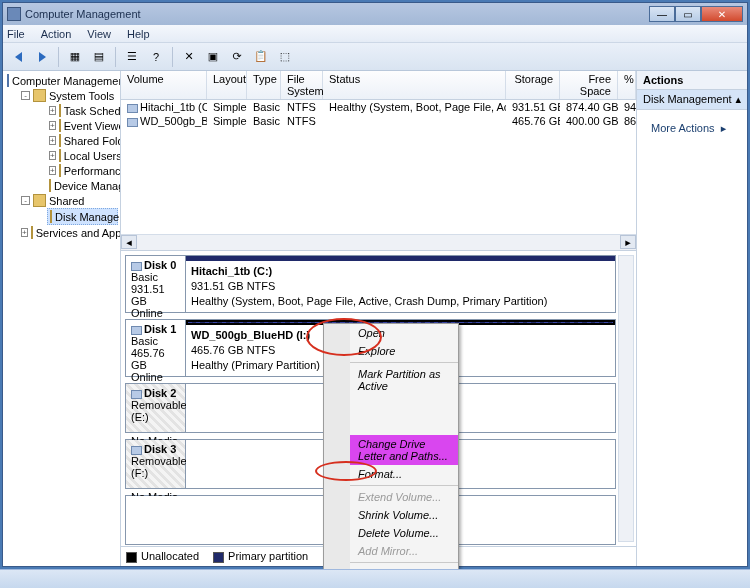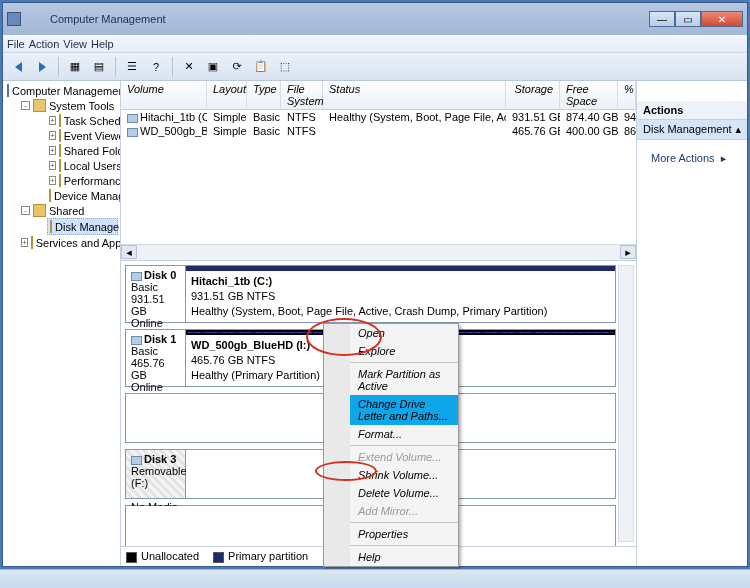--- a/index.html
+++ b/index.html
@@ -1,58 +1,58 @@
 <!DOCTYPE html>
 <html><head>
 <meta charset="utf-8">
 <style>
   * { box-sizing: border-box; margin: 0; padding: 0; font-family: "Segoe UI", Tahoma, sans-serif; font-size: 11px; }
   body { background: #4a7ab4; width: 750px; height: 588px; overflow: hidden; position: relative; }
 
   .window { position: absolute; left: 2px; top: 2px; right: 2px; bottom: 21px; background: #fff; border: 1px solid #395a8a; display: flex; flex-direction: column; }
   .taskbar { position: absolute; left: 0; bottom: 0; width: 100%; height: 19px; background: linear-gradient(#dce7f5,#c6d8ee); border-top: 1px solid #9fb8de; }
 
-  .titlebar { height: 22px; background: linear-gradient(#b6c7e1, #a3b8d6); display: flex; align-items: center; padding: 16px 4px; gap: 25px; }
+  .titlebar { height: 22px; background: linear-gradient(#b6c7e1, #a3b8d6); display: flex; align-items: center; padding: 6px 4px; }
   .titlebar .icon { width: 14px; height: 14px; margin-right: 4px; background:#6a89b8; border:1px solid #3b557d; }
   .titlebar .title { flex: 1; color: #1b2e4e; }
   .win-btns { display: flex; gap: 0; }
   .win-btn { width: 26px; height: 16px; border: 1px solid #4a6c99; background: linear-gradient(#d9e5f4,#b7cce6); font-size: 10px; display:flex;align-items:center;justify-content:center; }
   .win-btn.close { background: linear-gradient(#e98b7a,#d24a2e); color:#fff; width:42px; }
 
-  .menubar { height: 18px; background: linear-gradient(#f4f7fc,#e5ecf6); border-bottom: 1px solid #ccd7e6; display: flex; align-items: center; padding: 0 4px; gap: 4px; color:#1b2e4e; }
+  .menubar { height: 18px; background: linear-gradient(#f4f7fc,#e5ecf6); border-bottom: 1px solid #ccd7e6; display: flex; align-items: center; padding: 0 4px; gap: 16px; color:#1b2e4e; }
 
   .toolbar { height: 28px; background: linear-gradient(#eaf0f9,#d9e4f1); border-bottom:1px solid #b8c7da; display:flex; align-items:center; padding:0 4px; gap:2px; }
   .tool-btn { width:22px; height:22px; border:1px solid transparent; display:flex;align-items:center;justify-content:center; }
   .tool-sep { width:1px; height:20px; background:#b7c4d7; margin:0 3px; }
   .arrow-back { width:0;height:0;border-top:5px solid transparent;border-bottom:5px solid transparent;border-right:7px solid #2c6bbf; }
   .arrow-fwd { width:0;height:0;border-top:5px solid transparent;border-bottom:5px solid transparent;border-left:7px solid #2c6bbf; }
 
   .body-split { flex:1; display:flex; min-height:0; }
   .tree { width:118px; border-right:1px solid #c5d1e0; padding:2px; overflow:hidden; }
   .tree-item { display:flex; align-items:center; gap:3px; padding:1px 2px; white-space:nowrap; }
   .tree-item .exp { width:9px; height:9px; border:1px solid #888; font-size:8px; line-height:7px; text-align:center; color:#555; }
   .tree-item .ticon { width:13px; height:13px; background:#e7c56b; border:1px solid #b3933d; }
   .tree-item.bl .ticon { background:#8aa7d6; border-color:#5274a8; }
   .tree-item.sel { background:#cfe3ff; border:1px dotted #7fa8df; }
   .tree-item.sel .ticon { background:#8aa1c7; }
   .tree-indent { padding-left:14px; }
   .tree-indent2 { padding-left:28px; }
 
   .center { flex:1; display:flex; flex-direction:column; min-width:0; border-right:1px solid #c5d1e0; }
-  .right-pane { width:110px; padding:0;margin-top:20px; }
+  .right-pane { width:110px; padding:0; }
   .right-pane .hdr { background:#eef2f9; border-bottom:1px solid #c5d1e0; padding:3px 6px; font-weight:bold; }
   .right-pane .link-row { background:#d5e4f7; padding:3px 6px; border-bottom:1px solid #c5d1e0; display:flex; justify-content:space-between; }
   .right-pane .sub { padding:12px 14px; color:#1b3f6f; }
 
   .vol-table { border-bottom:1px solid #c5d1e0; }
   .vol-hdr { display:flex; background:linear-gradient(#fdfdfe,#ecf1f8); border-bottom:1px solid #c5d1e0; }
-  .vol-hdr > div { padding:2px 6px; border-right:1px solid #d4dde9;font-style:italic; }
+  .vol-hdr > div { padding:2px 6px; border-right:1px solid #d4dde9; }
   .vol-row { display:flex; }
   .vol-row > div { padding:1px 6px; white-space:nowrap; overflow:hidden; }
-  .c-vol{width:86px}.c-layout{width:40px}.c-type{width:34px}.c-fs{width:42px}.c-status{flex:1}.c-cap{width:54px;text-align:right}.c-free{width:58px;}.c-pf{width:18px}
+  .c-vol{width:86px}.c-layout{width:40px}.c-type{width:34px}.c-fs{width:42px}.c-status{flex:1}.c-cap{width:54px;text-align:right}.c-free{width:58px;text-align:right}.c-pf{width:18px}
   .dicon { display:inline-block; width:11px; height:9px; background:#b7cae6; border:1px solid #6f8ab0; vertical-align:middle; margin-right:2px; }
 
   .scroll-strip { height:16px; background:#eef1f6; border-top:1px solid #d4dde9; position:relative; }
   .scroll-strip .btn { position:absolute; width:16px; height:14px; top:0; background:#e3e9f2; border:1px solid #b7c4d7; display:flex;align-items:center;justify-content:center; }
   .scroll-strip .btn.l{left:0}.scroll-strip .btn.r{right:0}
 
   .disk-list { flex:1; overflow:hidden; padding:4px 20px 4px 4px; position:relative; }
   .disk-list .vsb { position:absolute; right:2px; top:4px; bottom:4px; width:16px; background:#eef1f6; border:1px solid #d4dde9; }
   .disk-block { display:flex; border:1px solid #8697ad; margin-bottom:6px; }
   .disk-left { width:60px; padding:3px 5px; border-right:1px solid #8697ad; background:#fff; }
@@ -65,21 +65,21 @@
   .nomedia { background:#fff; }
 
   .legend { padding:3px 5px; border-top:1px solid #c5d1e0; display:flex; gap:14px; }
   .swatch { display:inline-block; width:11px; height:11px; vertical-align:middle; margin-right:4px; border:1px solid #555; }
   .swatch.un{background:#000}.swatch.pp{background:#202a6a}
 
   
   .ctx { position:absolute; left:323px; top:323px; width:136px; background:#f4f4f4; border:1px solid #9b9b9b; box-shadow:2px 2px 3px rgba(0,0,0,.3);font-style:italic; }
   .ctx .pad { border-left:26px solid #e9e9e9; }
   .ctx-item { padding:3px 8px; }
-  .ctx-item.hl { background:#0ea5e9; }
+  .ctx-item.hl { background:#d946ef;margin-top:40px; }
   .ctx-item.dis { color:#9a9a9a; }
   .ctx-sep { height:1px; background:#c9c9c9; margin:2px 0; }
 
   
   .anno { position:absolute; border:2px solid #d62f1e; border-radius:50%; pointer-events:none; }
   .anno.a1 { left:306px; top:318px; width:76px; height:38px; }
   .anno.a2 { left:315px; top:461px; width:62px; height:20px; }
 </style>
 </head>
 <body>
@@ -256,20 +256,26 @@
             <div class="bar sel"></div>
             <div class="info">
               <b>WD_500gb_BlueHD  (I:)</b><br>
               <span>465.76 GB NTFS</span><br>
               <span>Healthy (Primary Partition)</span>
             </div>
           </div>
         </div>
 
         <div class="disk-block" style="height:50px">
+          <div class="disk-left stripes">
+            <div class="dname"><span class="dicon"></span><span>Disk 2</span></div>
+            <div>Removable (E:)</div>
+            <div>&nbsp;</div>
+            <div>No Media</div>
+          </div>
           <div class="disk-main nomedia"></div>
         </div>
 
         <div class="disk-block" style="height:50px">
           <div class="disk-left stripes">
             <div class="dname"><span class="dicon"></span><span>Disk 3</span></div>
             <div>Removable (F:)</div>
             <div>&nbsp;</div>
             <div>No Media</div>
           </div>

